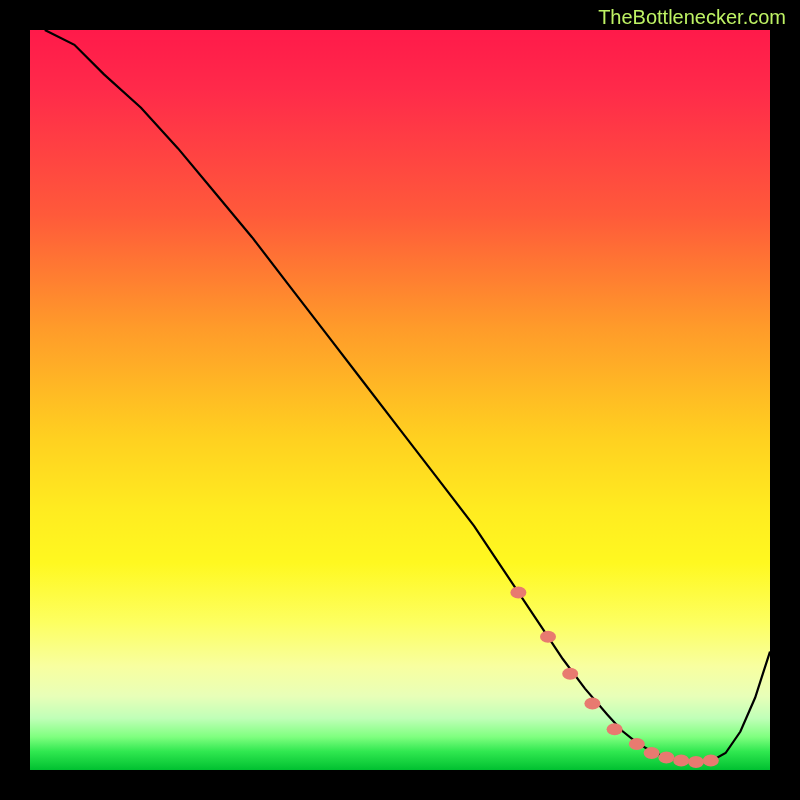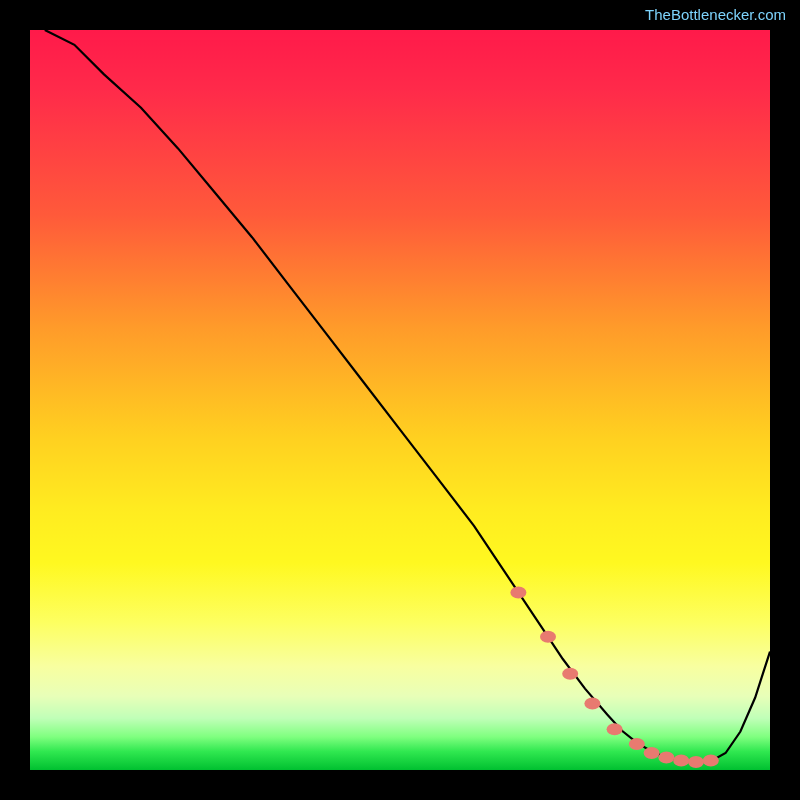--- a/index.html
+++ b/index.html
@@ -7,22 +7,22 @@
     width: 800px;
     height: 800px;
     background: #000;
     position: relative;
     font-family: Arial, sans-serif;
   }
   .watermark {
     position: absolute;
     top: 6px;
     right: 14px;
-    color: #7dd3fc;
-    font-size: 15px;
+    color: #bef264;
+    font-size: 20px;
     font-weight: 500;
     z-index: 10;
   }
   .chart-area {
     position: absolute;
     left: 30px;
     top: 30px;
     width: 740px;
     height: 740px;
     background: linear-gradient(to bottom,

